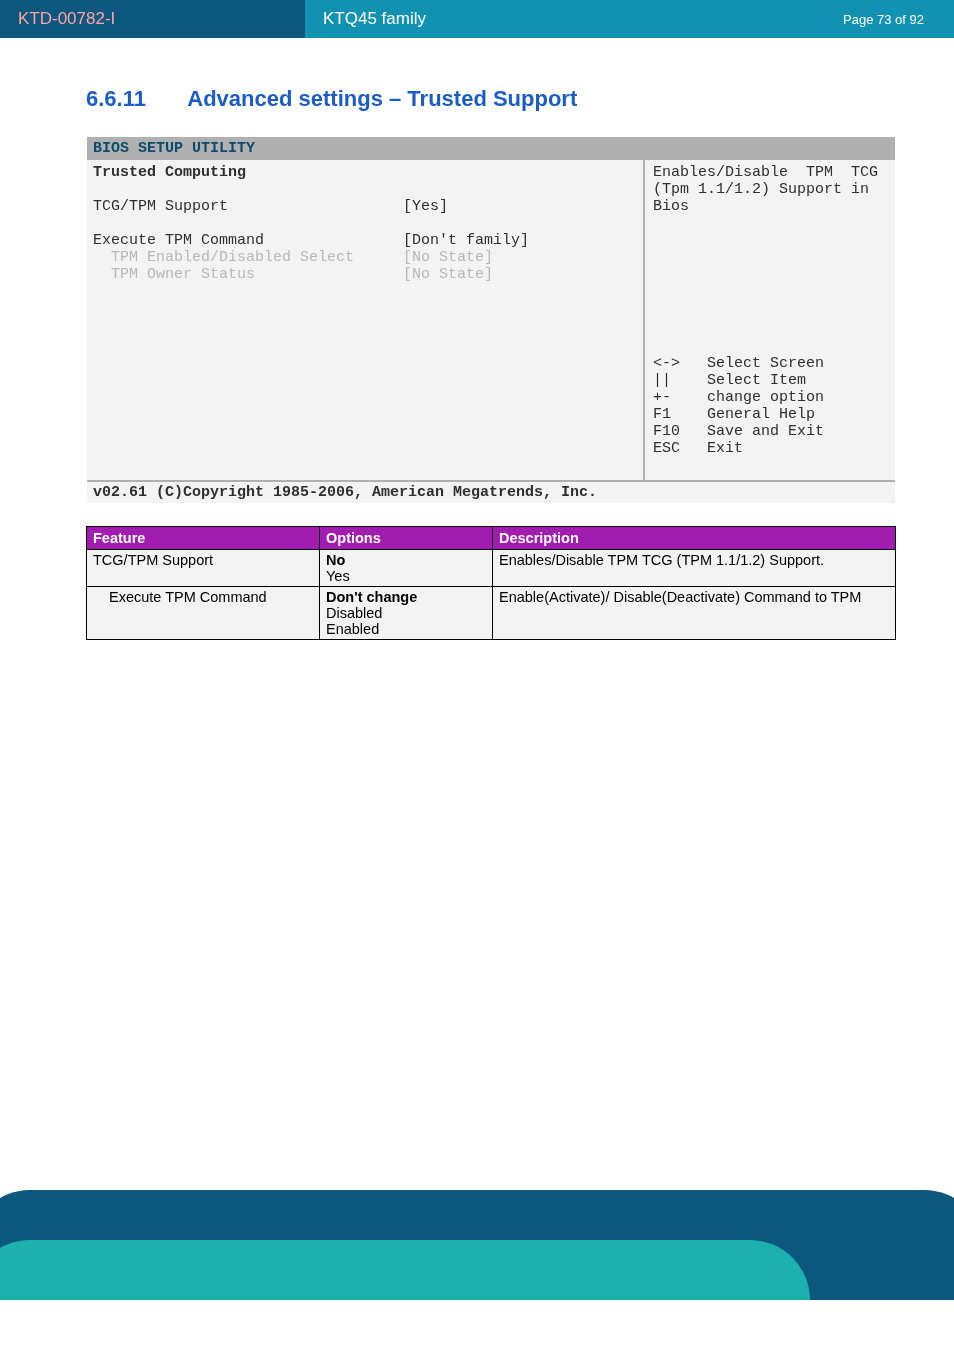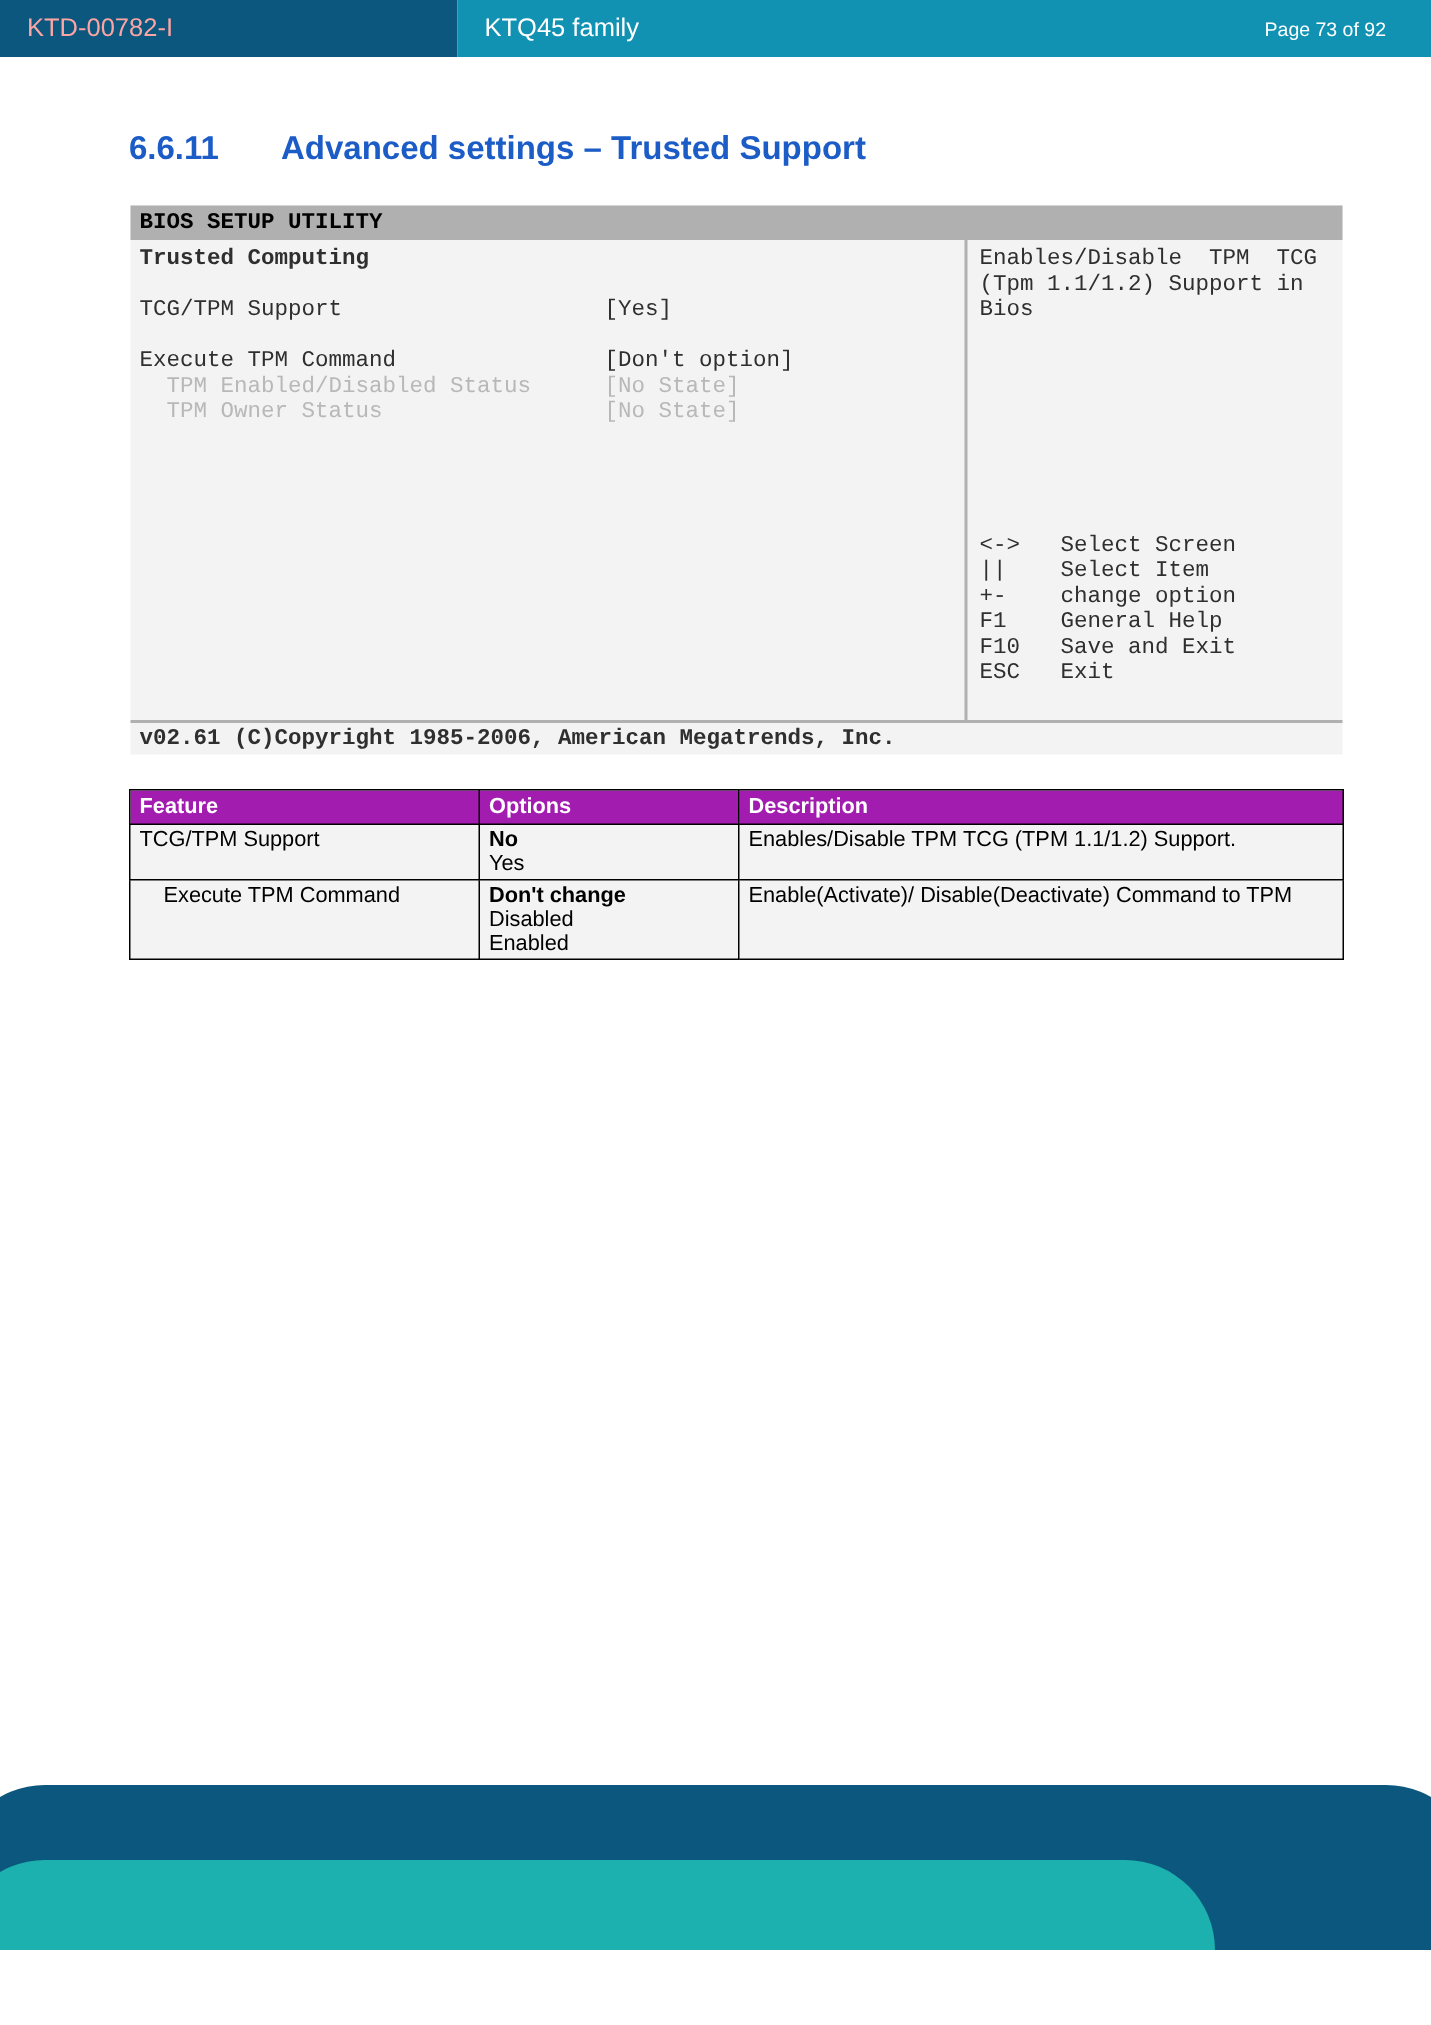--- a/index.html
+++ b/index.html
@@ -71,21 +71,21 @@
   .bios-wrapper {
     background: #F3F3F3;
     border: 1px solid #fff;
     box-sizing: border-box;
     font-family: "Courier New", monospace;
     font-size: 15px;
     color: #2F2F2F;
   }
   .bios-title-bar {
     background: #B0B0B0;
-    color: #000000;
+    color: #0c4a6e;
     font-weight: 600;
     padding: 3px 6px;
     font-size: 15px;
   }
   .bios-tabrow {
     display: flex;
     border-bottom: 1px solid #fff;
   }
   .bios-tabrow .spacer-left {
     width: 94px;
@@ -217,24 +217,24 @@
           </div>
         <div class="bios-row">
           <div class="col-a">TCG/TPM Support</div>
           <div class="col-b">[Yes]</div>
         </div>
         <div class="bios-row">
             <div class="col-a"> </div>
           </div>
         <div class="bios-row">
           <div class="col-a">Execute TPM Command</div>
-          <div class="col-b">[Don't option]</div>
+          <div class="col-b">[Don't family]</div>
         </div>
         <div class="bios-row grey">
-          <div class="col-a">  TPM Enabled/Disabled Status</div>
+          <div class="col-a">  TPM Enabled/Disabled Select</div>
           <div class="col-b">[No State]</div>
         </div>
         <div class="bios-row grey">
           <div class="col-a">  TPM Owner Status</div>
           <div class="col-b">[No State]</div>
         </div>
       </div>
       <div class="bios-side">
         <div>Enables/Disable  TPM  TCG
 (Tpm 1.1/1.2) Support in

